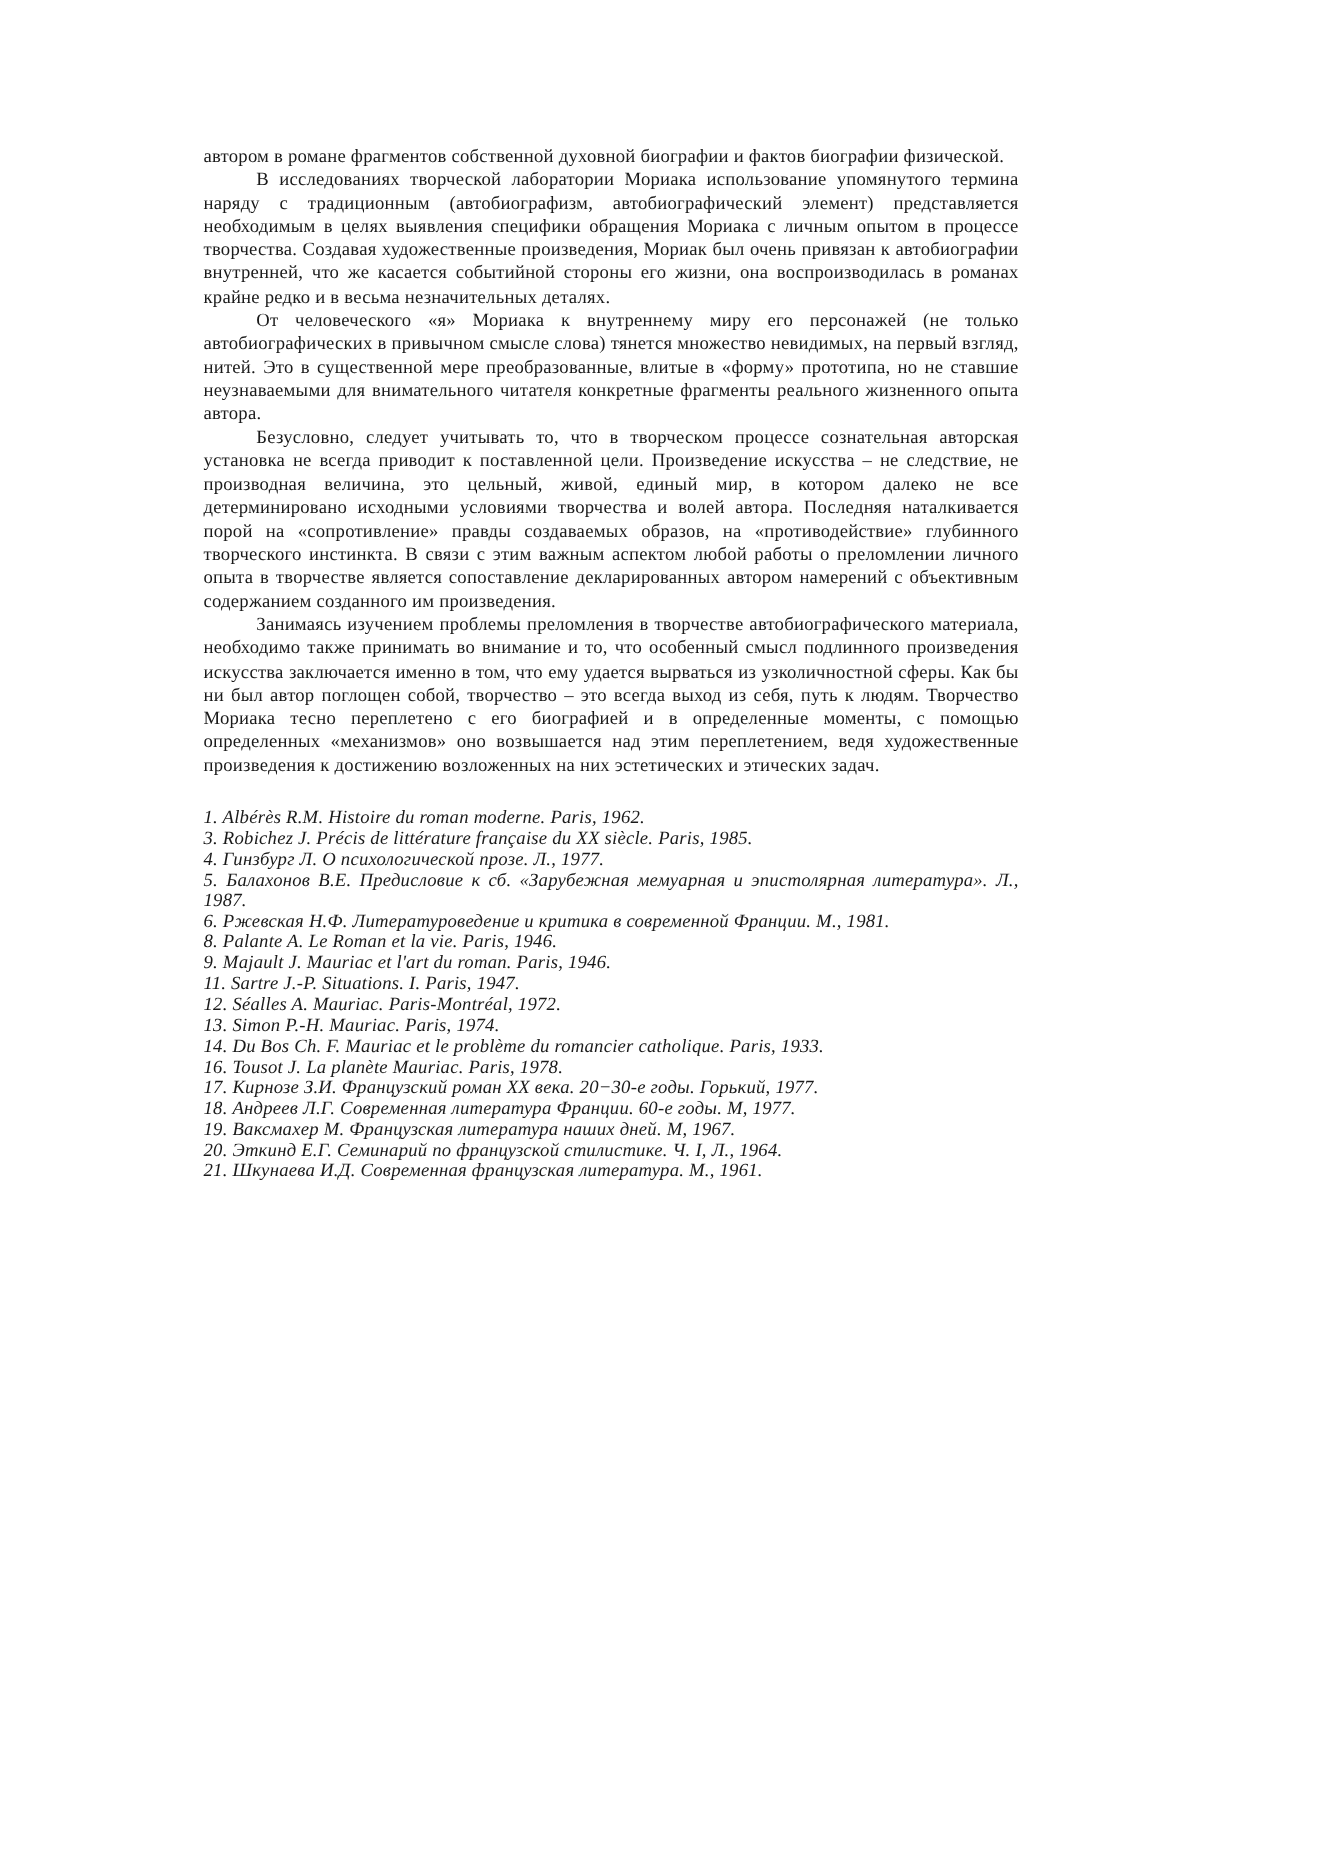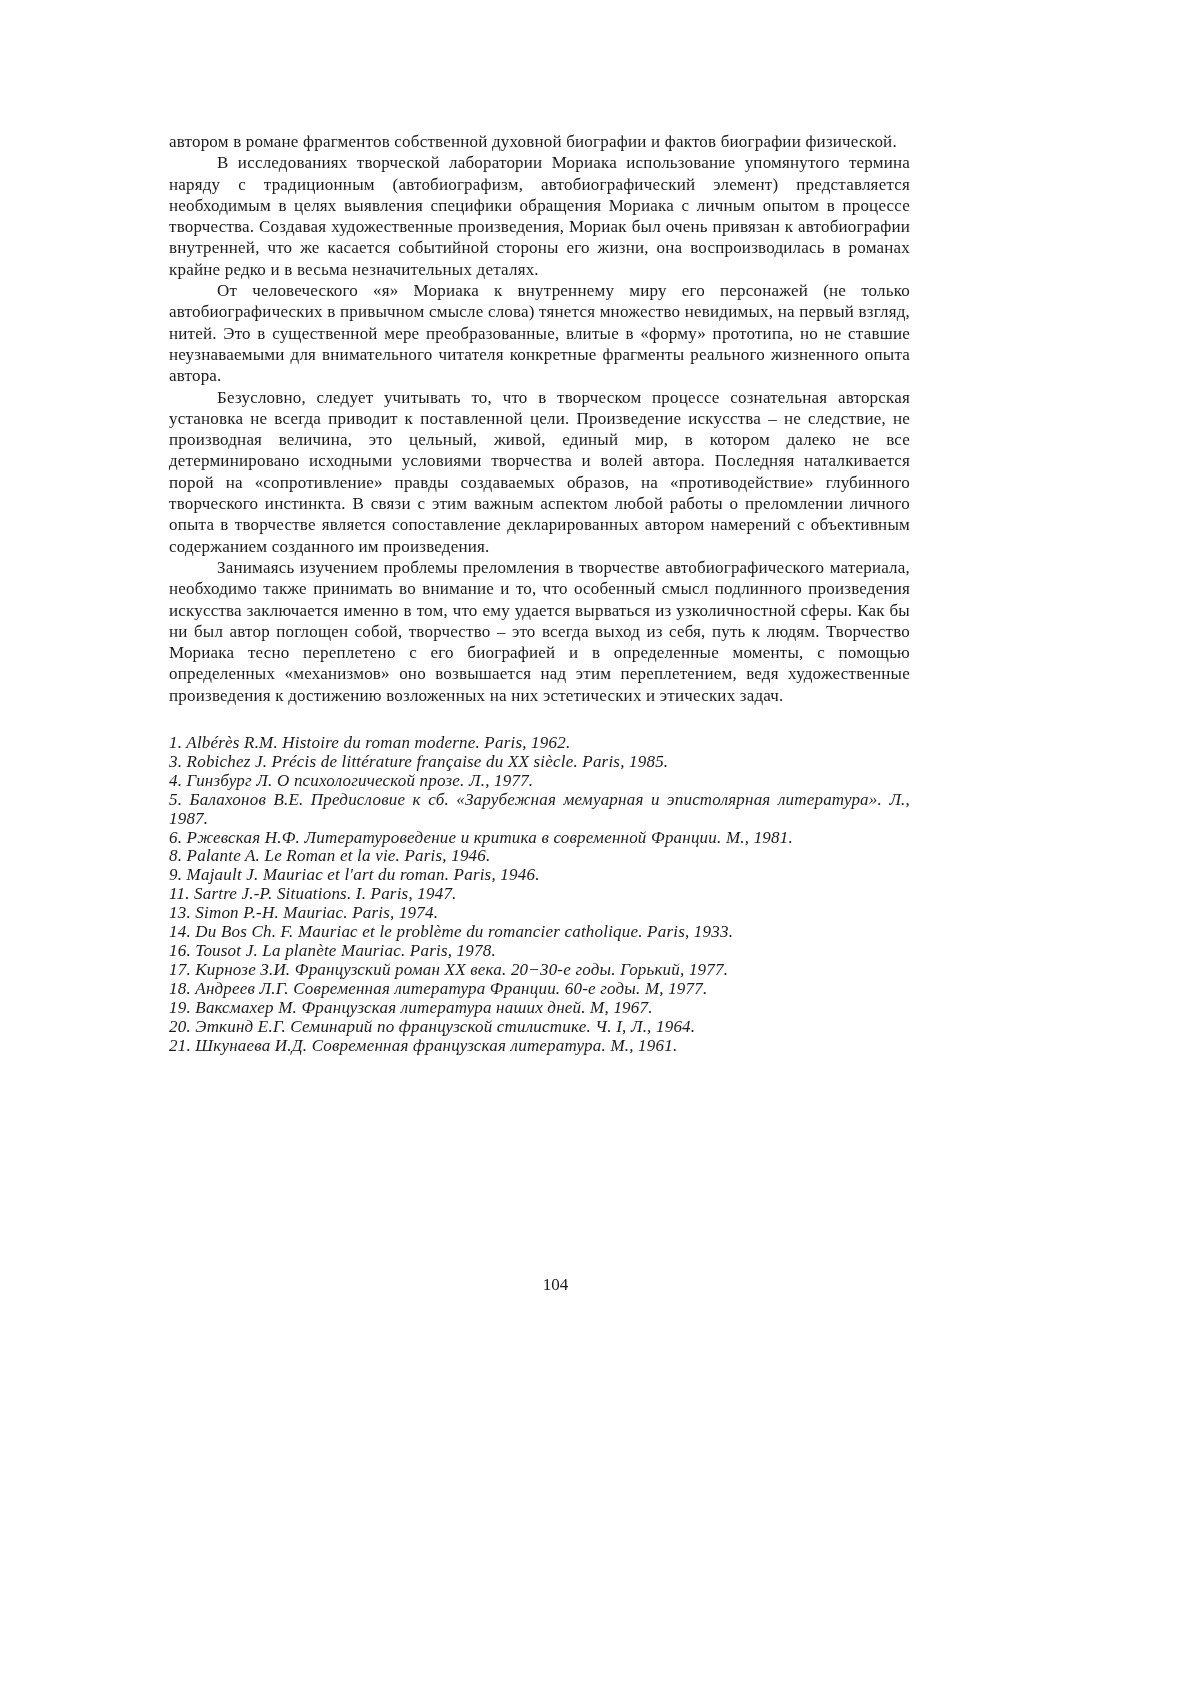--- a/index.html
+++ b/index.html
@@ -11,21 +11,21 @@
     position: relative;
     width: 1200px;
     height: 1697px;
     background: #ffffff;
     font-family: "Liberation Serif", "DejaVu Serif", serif;
     color: #1a1a1a;
     overflow: hidden;
   }
   .text-block {
     position: absolute;
-    left: 169px;
+    left: 185px;
     top: 131px;
     width: 741px;
     font-family: Liberation Serif, serif;
   }
   .body-text p {
     margin: 0;
     font-size: 17px;
     line-height: 21.3px;
     text-align: justify;
     text-indent: 48px;
@@ -72,26 +72,26 @@
 
     <div class="reference-list">
       <p>1. Albérès R.M. Histoire du roman moderne. Paris, 1962.</p>
       <p>3. Robichez J. Précis de littérature française du XX siècle. Paris, 1985.</p>
       <p>4. Гинзбург Л. О психологической прозе. Л., 1977.</p>
       <p>5. Балахонов В.Е. Предисловие к сб. «Зарубежная мемуарная и эпистолярная литература». Л., 1987.</p>
       <p>6. Ржевская Н.Ф. Литературоведение и критика в современной Франции. М., 1981.</p>
       <p>8. Palante A. Le Roman et la vie. Paris, 1946.</p>
       <p>9. Majault J. Mauriac et l'art du roman. Paris, 1946.</p>
       <p>11. Sartre J.-P. Situations. I. Paris, 1947.</p>
+      <p>12. Séalles A. Mauriac. Paris-Montréal, 1972.</p>
       <p>13. Simon P.-H. Mauriac. Paris, 1974.</p>
       <p>14. Du Bos Ch. F. Mauriac et le problème du romancier catholique. Paris, 1933.</p>
       <p>16. Tousot J. La planète Mauriac. Paris, 1978.</p>
       <p>17. Кирнозе З.И. Французский роман XX века. 20−30-е годы. Горький, 1977.</p>
       <p>18. Андреев Л.Г. Современная литература Франции. 60-е годы. М, 1977.</p>
       <p>19. Ваксмахер М. Французская литература наших дней. М, 1967.</p>
       <p>20. Эткинд Е.Г. Семинарий по французской стилистике. Ч. I, Л., 1964.</p>
       <p>21. Шкунаева И.Д. Современная французская литература. М., 1961.</p>
     </div>
 
   </div>
 
-  <div class="page-number">104</div>
 </div>
 
 </body></html>

